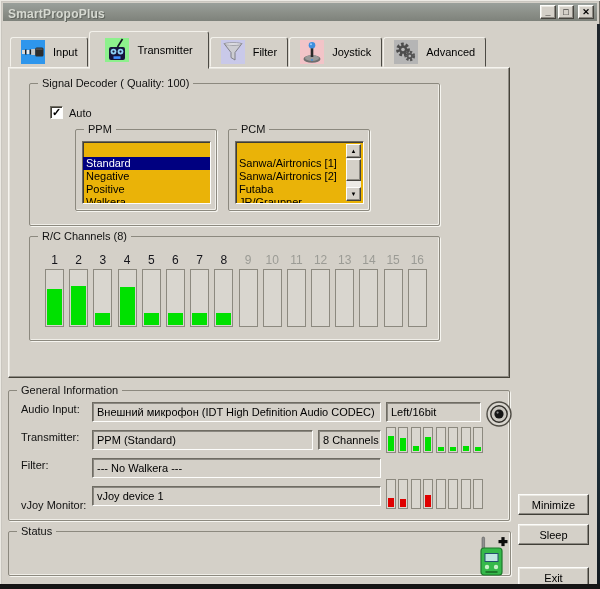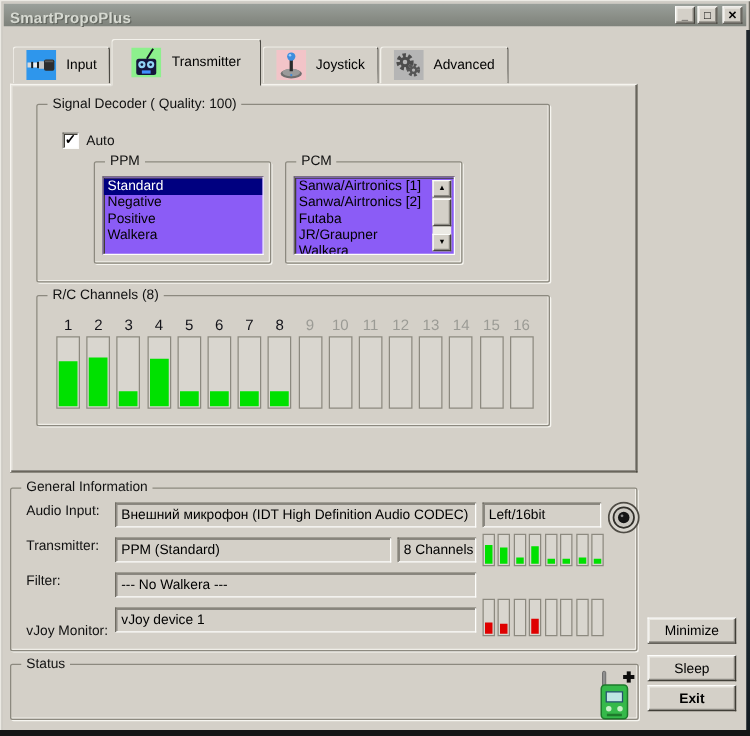--- a/index.html
+++ b/index.html
@@ -43,23 +43,23 @@
   .group-title{position:absolute;top:-7px;left:8px;background:#d4d0c8;padding:0 4px;
     font-size:11px;color:#111;white-space:nowrap;}
   
   .checkbox-row{position:absolute;display:flex;align-items:center;gap:6px;}
   .cb-box{width:13px;height:13px;background:#fff;border:1px solid;
     border-color:#6f6c63 #fdfdfb #fdfdfb #6f6c63;
     box-shadow:inset 1px 1px 0 #3f3d36;
     display:flex;align-items:center;justify-content:center;
     font-size:11px;font-weight:bold;color:#000;line-height:1;}
   
-  .listbox{position:absolute;background:#8b5cf6;border:1px solid;
+  .listbox{position:absolute;background:#eab308;border:1px solid;
     border-color:#6f6c63 #fdfdfb #fdfdfb #6f6c63;
-    box-shadow:inset 1px 1px 0 #3f3d36;overflow:hidden;padding-top:1px;}
+    box-shadow:inset 1px 1px 0 #3f3d36;overflow:hidden;padding-top:15px;}
   .list-item{height:13px;line-height:13px;padding-left:3px;font-size:11px;color:#000;
     white-space:nowrap;}
   .list-item.selected{background:#000080;color:#fff;}
   .scrollbar{position:absolute;top:2px;right:2px;bottom:2px;width:15px;
     background:#eceae5;display:flex;flex-direction:column;}
   .sb-btn{height:14px;background:#d4d0c8;border:1px solid;
     border-color:#fdfdfb #46443e #46443e #fdfdfb;
     box-shadow:inset -1px -1px 0 #8d8a83;
     display:flex;align-items:center;justify-content:center;
     font-size:6px;color:#000;line-height:1;flex:0 0 auto;}
@@ -146,20 +146,31 @@
               <circle cx="8.5" cy="13.6" r="1.1" fill="#15153c"></circle>
               <circle cx="15.5" cy="13.6" r="1.1" fill="#15153c"></circle>
               <rect x="8.5" y="18.3" width="7" height="2.6" fill="#3f8fff"></rect>
             </svg>
         </span>
         <span class="tab-label">Transmitter</span>
       </div>
       <div class="tab">
         <span class="tab-icon">
           <svg width="24" height="24" viewBox="0 0 24 24">
+              <rect width="24" height="24" fill="#c9c9e9"></rect>
+              <polygon points="3,3.5 21,3.5 14,12.5 14,20 10,17.5 10,12.5" fill="#cdcdd2" stroke="#808088" stroke-width="1"></polygon>
+              <polygon points="5.5,4.5 11,4.5 11,6 7,6" fill="#f2f2f5"></polygon>
+              <ellipse cx="12" cy="4" rx="9" ry="1.4" fill="#e3e3e8" stroke="#909098" stroke-width="0.8"></ellipse>
+            </svg>
+        </span>
+        <span class="tab-label">Filter</span>
+      </div>
+      <div class="tab">
+        <span class="tab-icon">
+          <svg width="24" height="24" viewBox="0 0 24 24">
               <rect width="24" height="24" fill="#f2c4c8"></rect>
               <ellipse cx="12" cy="19" rx="8.5" ry="3.8" fill="#6f6f6f"></ellipse>
               <ellipse cx="12" cy="18" rx="7" ry="3" fill="#9a9a9a"></ellipse>
               <rect x="10.7" y="6" width="2.6" height="11" fill="#2a2a2a"></rect>
               <circle cx="12" cy="5.2" r="3.3" fill="#3e8ede"></circle>
               <circle cx="11" cy="4.2" r="1" fill="#9fd0ff"></circle>
               <circle cx="12" cy="20" r="0.9" fill="#3e8ede"></circle>
             </svg>
         </span>
         <span class="tab-label">Joystick</span>
@@ -417,19 +428,19 @@
           <rect x="4" y="12" width="21" height="27" rx="3" fill="#35b94a" stroke="#1d7a2b" stroke-width="1.2"></rect>
           <rect x="8" y="17.5" width="13" height="8" fill="#bfe6e2" stroke="#23506e" stroke-width="1"></rect>
           <circle cx="10" cy="31" r="2.2" fill="#c8f0c8"></circle>
           <circle cx="19" cy="31" r="2.2" fill="#c8f0c8"></circle>
           <rect x="8.5" y="35" width="12" height="2" fill="#1d7a2b"></rect>
         </svg>
     </span>
 
     <div class="push-btn" style="left:518px;top:494px;">Minimize</div>
     <div class="push-btn" style="left:518px;top:524px;">Sleep</div>
-    <div class="push-btn" style="left:518px;top:548px;font-weight:bold;">Exit</div>
+    <div class="push-btn" style="left:518px;top:567px;">Exit</div>
 
   </div>
 
   <div id="edge-right"></div>
   <div id="edge-bottom"></div>
 </div>
 
 </body></html>

